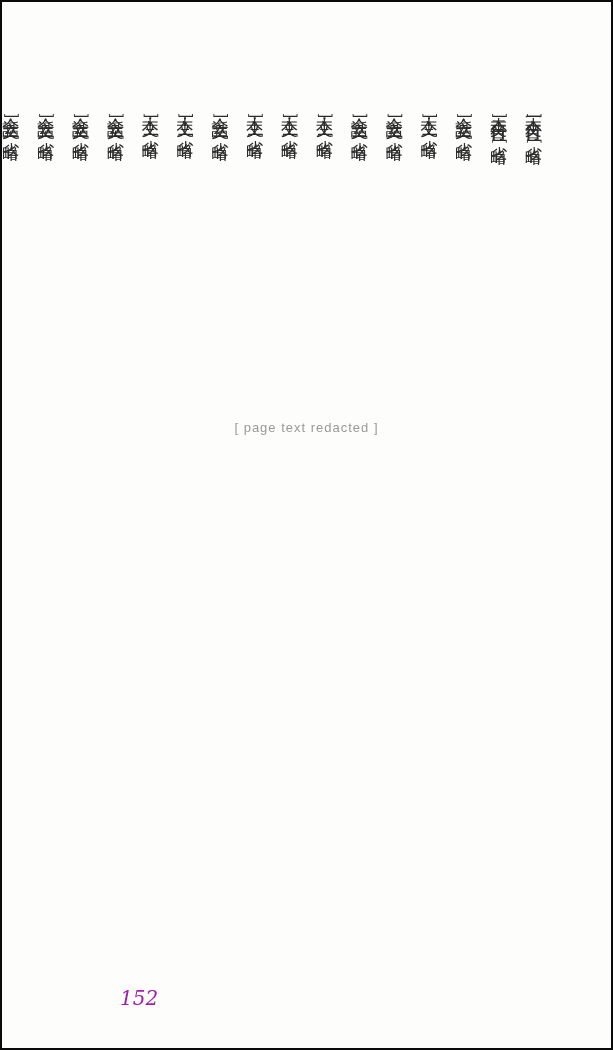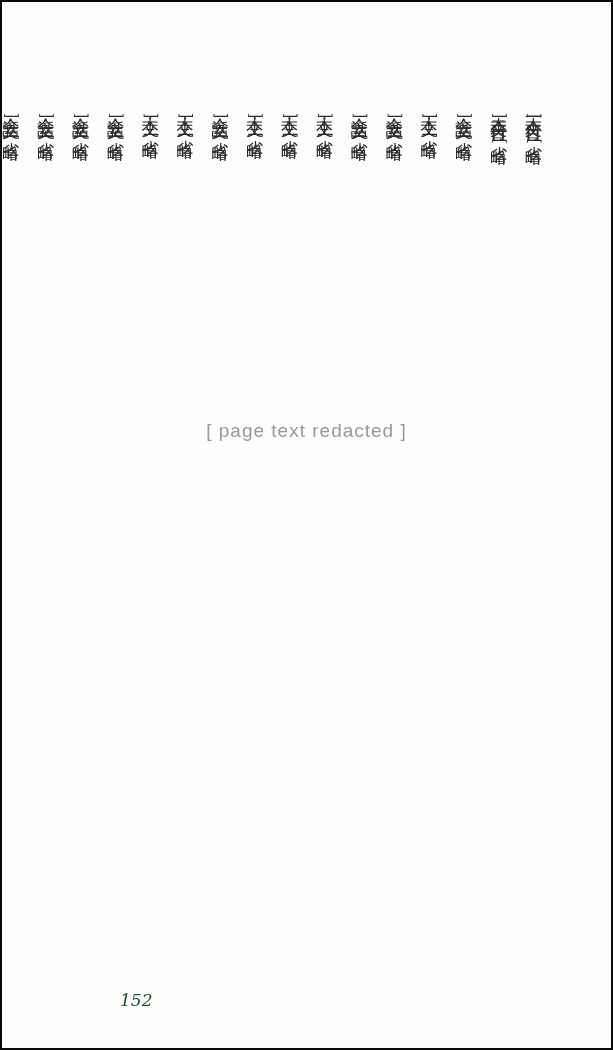--- a/index.html
+++ b/index.html
@@ -35,32 +35,32 @@
     white-space: pre;
   }
   .redacted-note {
     position: absolute;
     top: 40%;
     left: 0;
     right: 0;
     text-align: center;
     writing-mode: horizontal-tb;
     font-family: "Liberation Sans", sans-serif;
-    font-size: 19px;
+    font-size: 13px;
     color: #999;
     letter-spacing: 1px;
   }
   .page-number {
     position: absolute;
     left: 118px;
     bottom: 38px;
     font-family: "DejaVu Serif", "Liberation Serif", serif;
     font-style: italic;
-    font-size: 17px;
-    color: #14532d;
+    font-size: 20px;
+    color: #a21caf;
     margin-top: 11px;
   }
 </style>
 </head>
 <body>
 
 <div class="scan-page">
 
   <div class="text-block">
 

